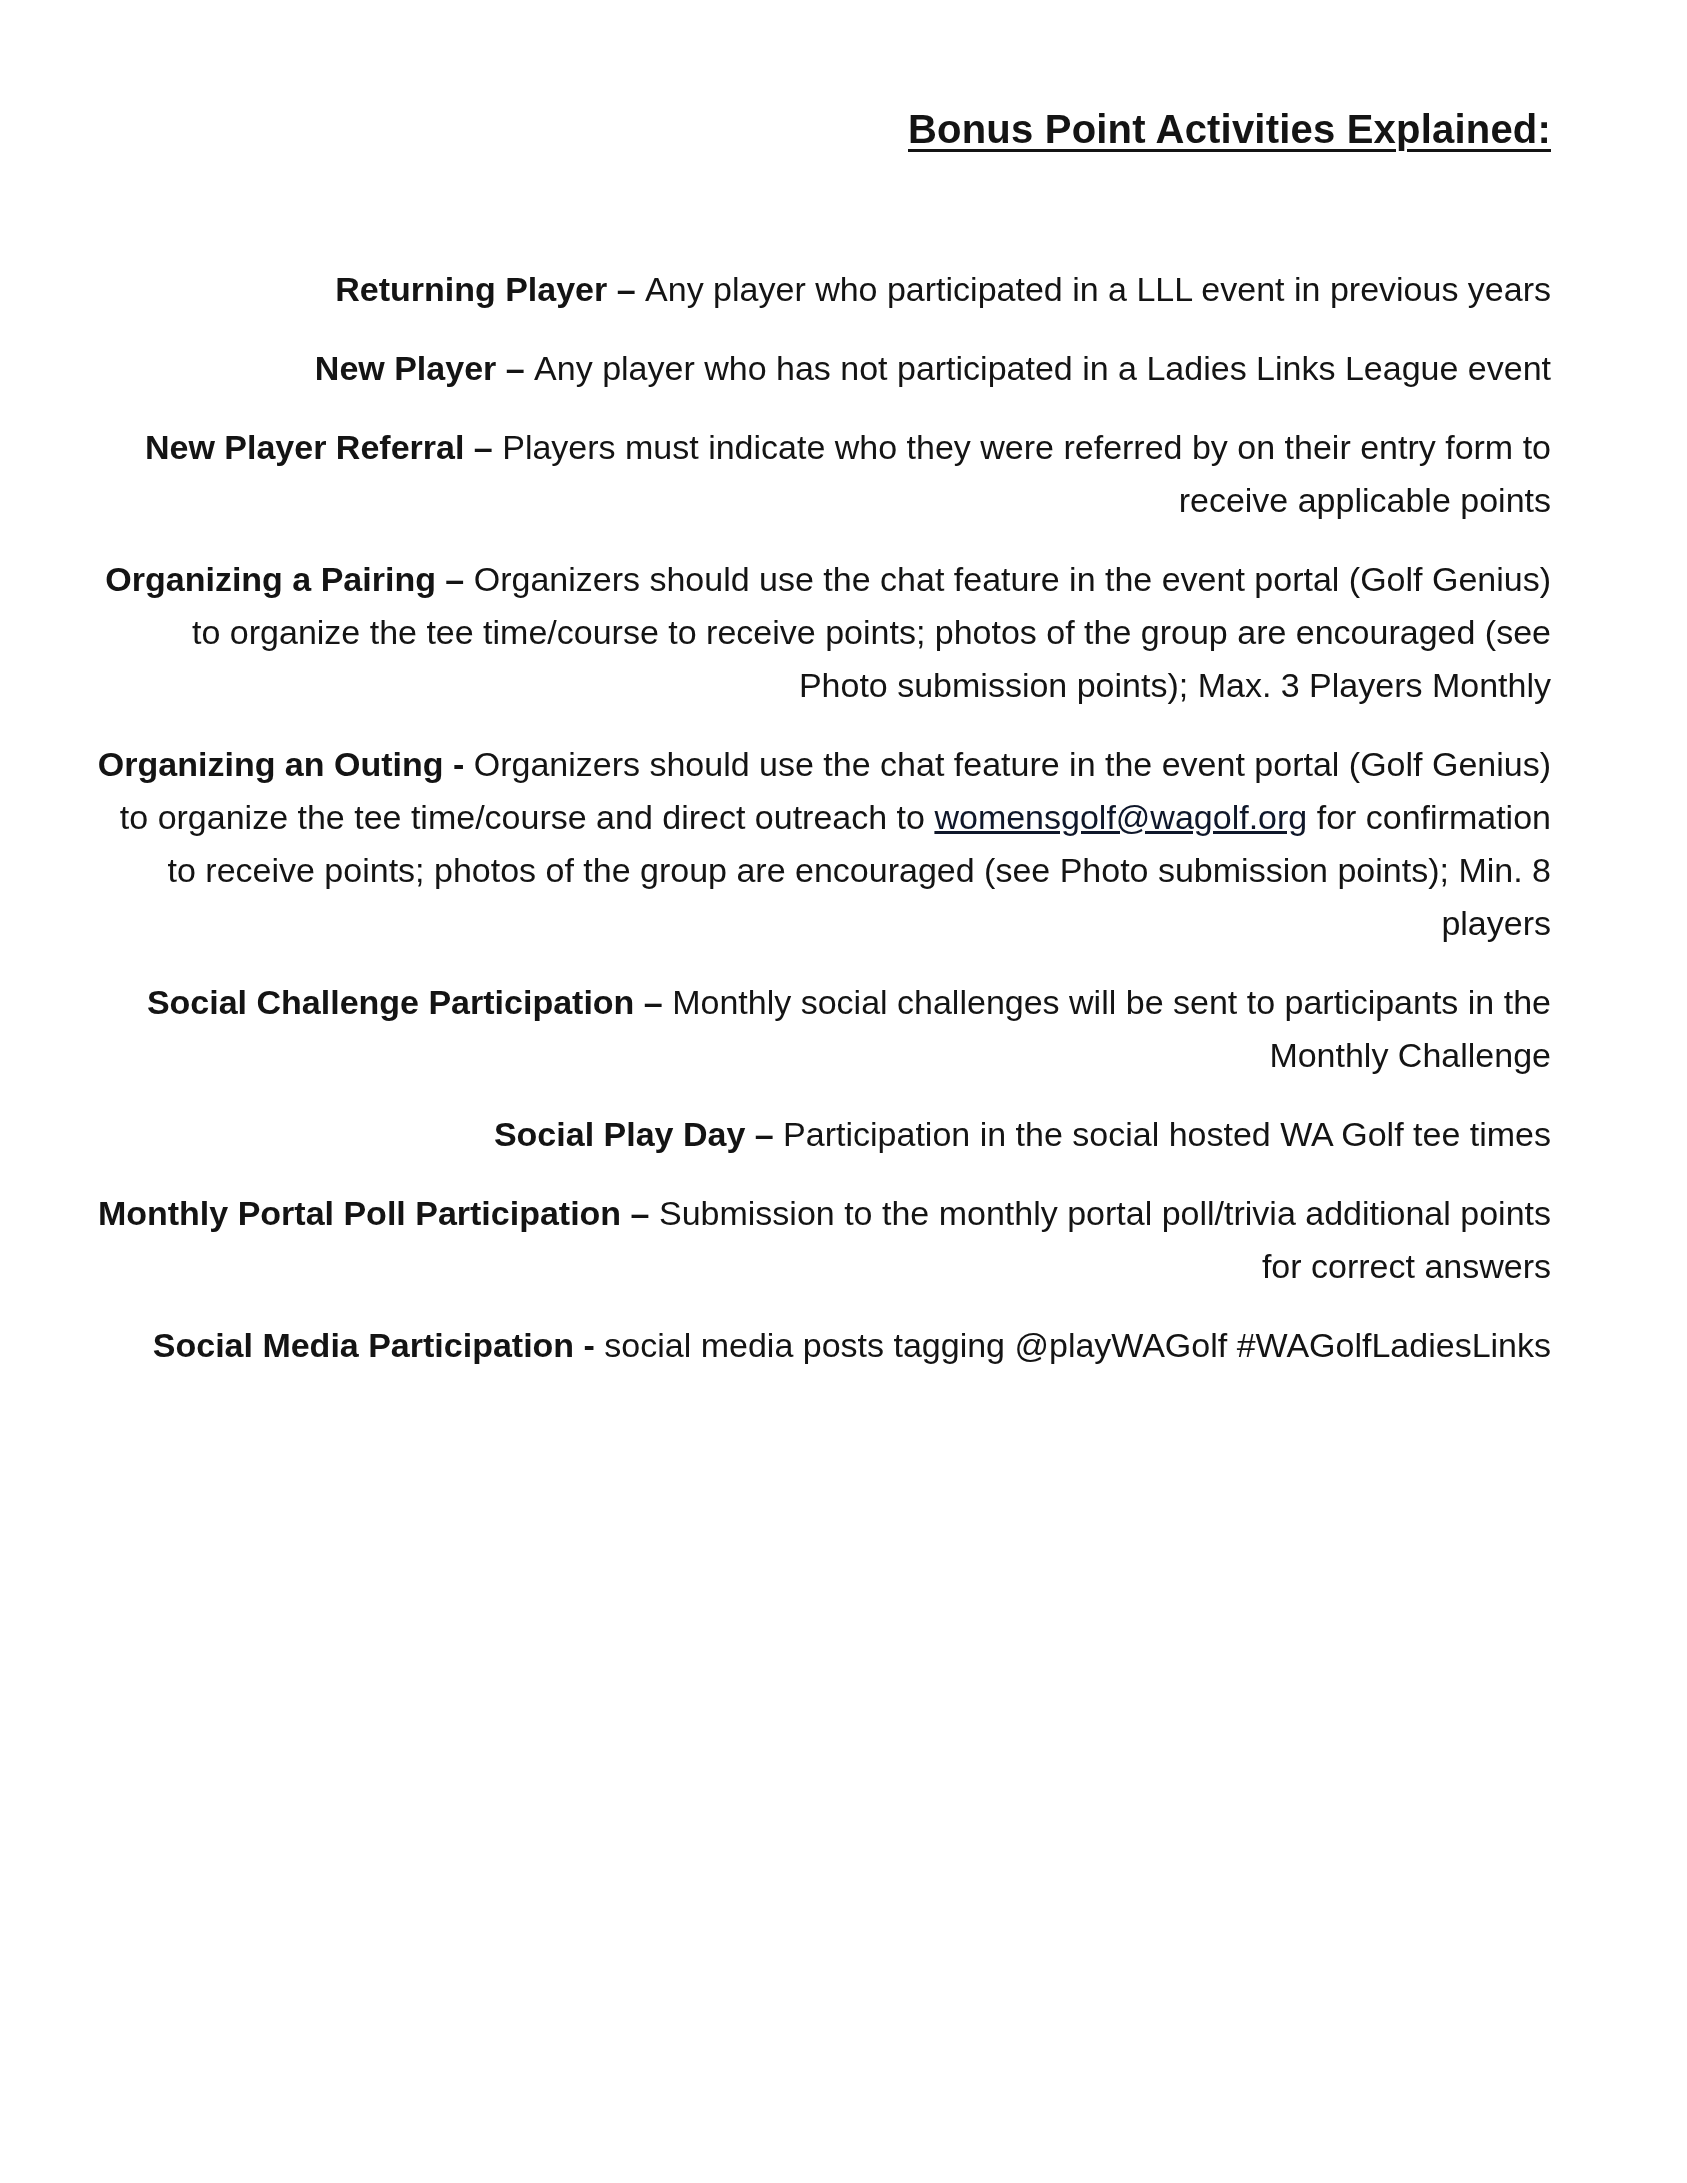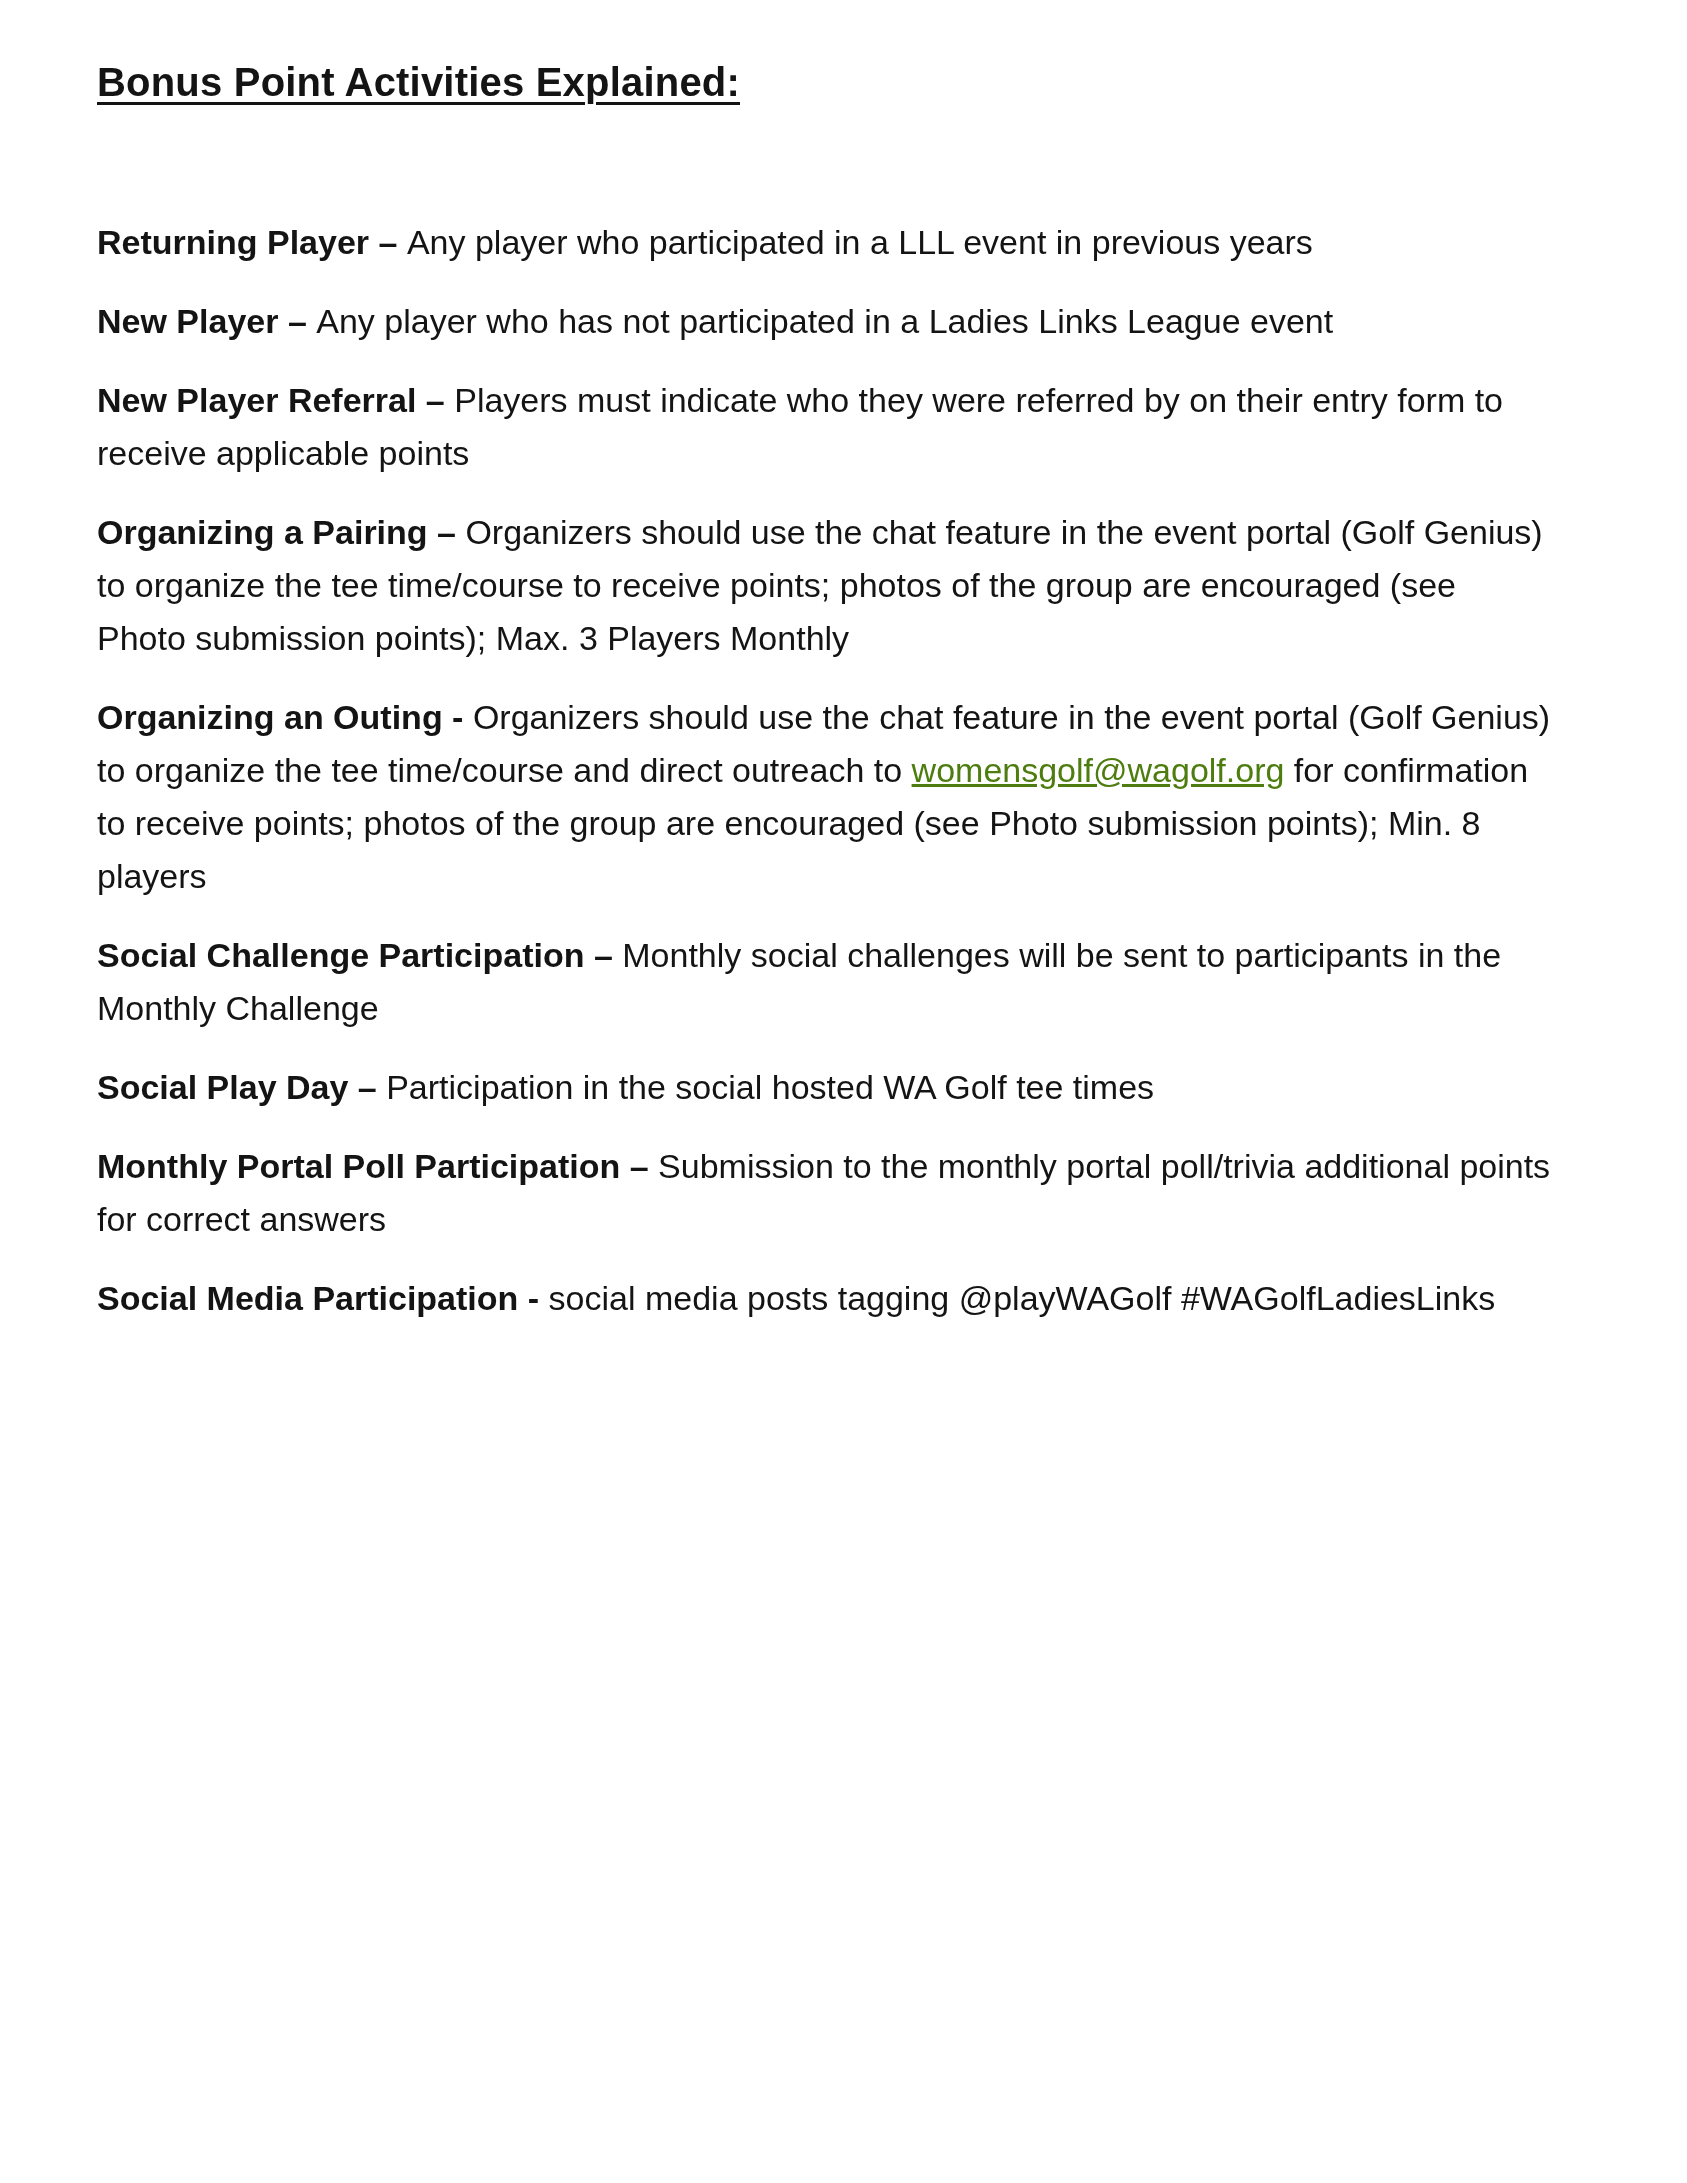--- a/index.html
+++ b/index.html
@@ -11,22 +11,23 @@
     width: 1687px;
     height: 2183px;
     font-family: "Liberation Sans", sans-serif;
     color: #141414;
     -webkit-font-smoothing: antialiased;
   }
   .page {
     box-sizing: border-box;
     width: 1687px;
     height: 1806px;
-    padding: 57px 0 0 97px;
+    padding: 104px 0 0 97px;
     background: #ffffff;
+    text-align: right;
   }
   .content {
     width: 1454px;
   }
   .doc-heading {
     font-size: 40px;
     font-weight: 700;
     line-height: 51px;
     margin: 0 0 108px 0;
     text-decoration: underline;
@@ -37,21 +38,21 @@
   .para {
     font-size: 34px;
     line-height: 53px;
     margin: 0 0 26px 0;
   }
   .para .term,
   .para .sep {
     font-weight: 700;
   }
   .email-link {
-    color: #4d7c0f;
+    color: #0f172a;
     text-decoration: underline;
     cursor: pointer;
   }
 </style>
 </head>
 <body>
 
 <div class="page">
   <div class="content">
 

